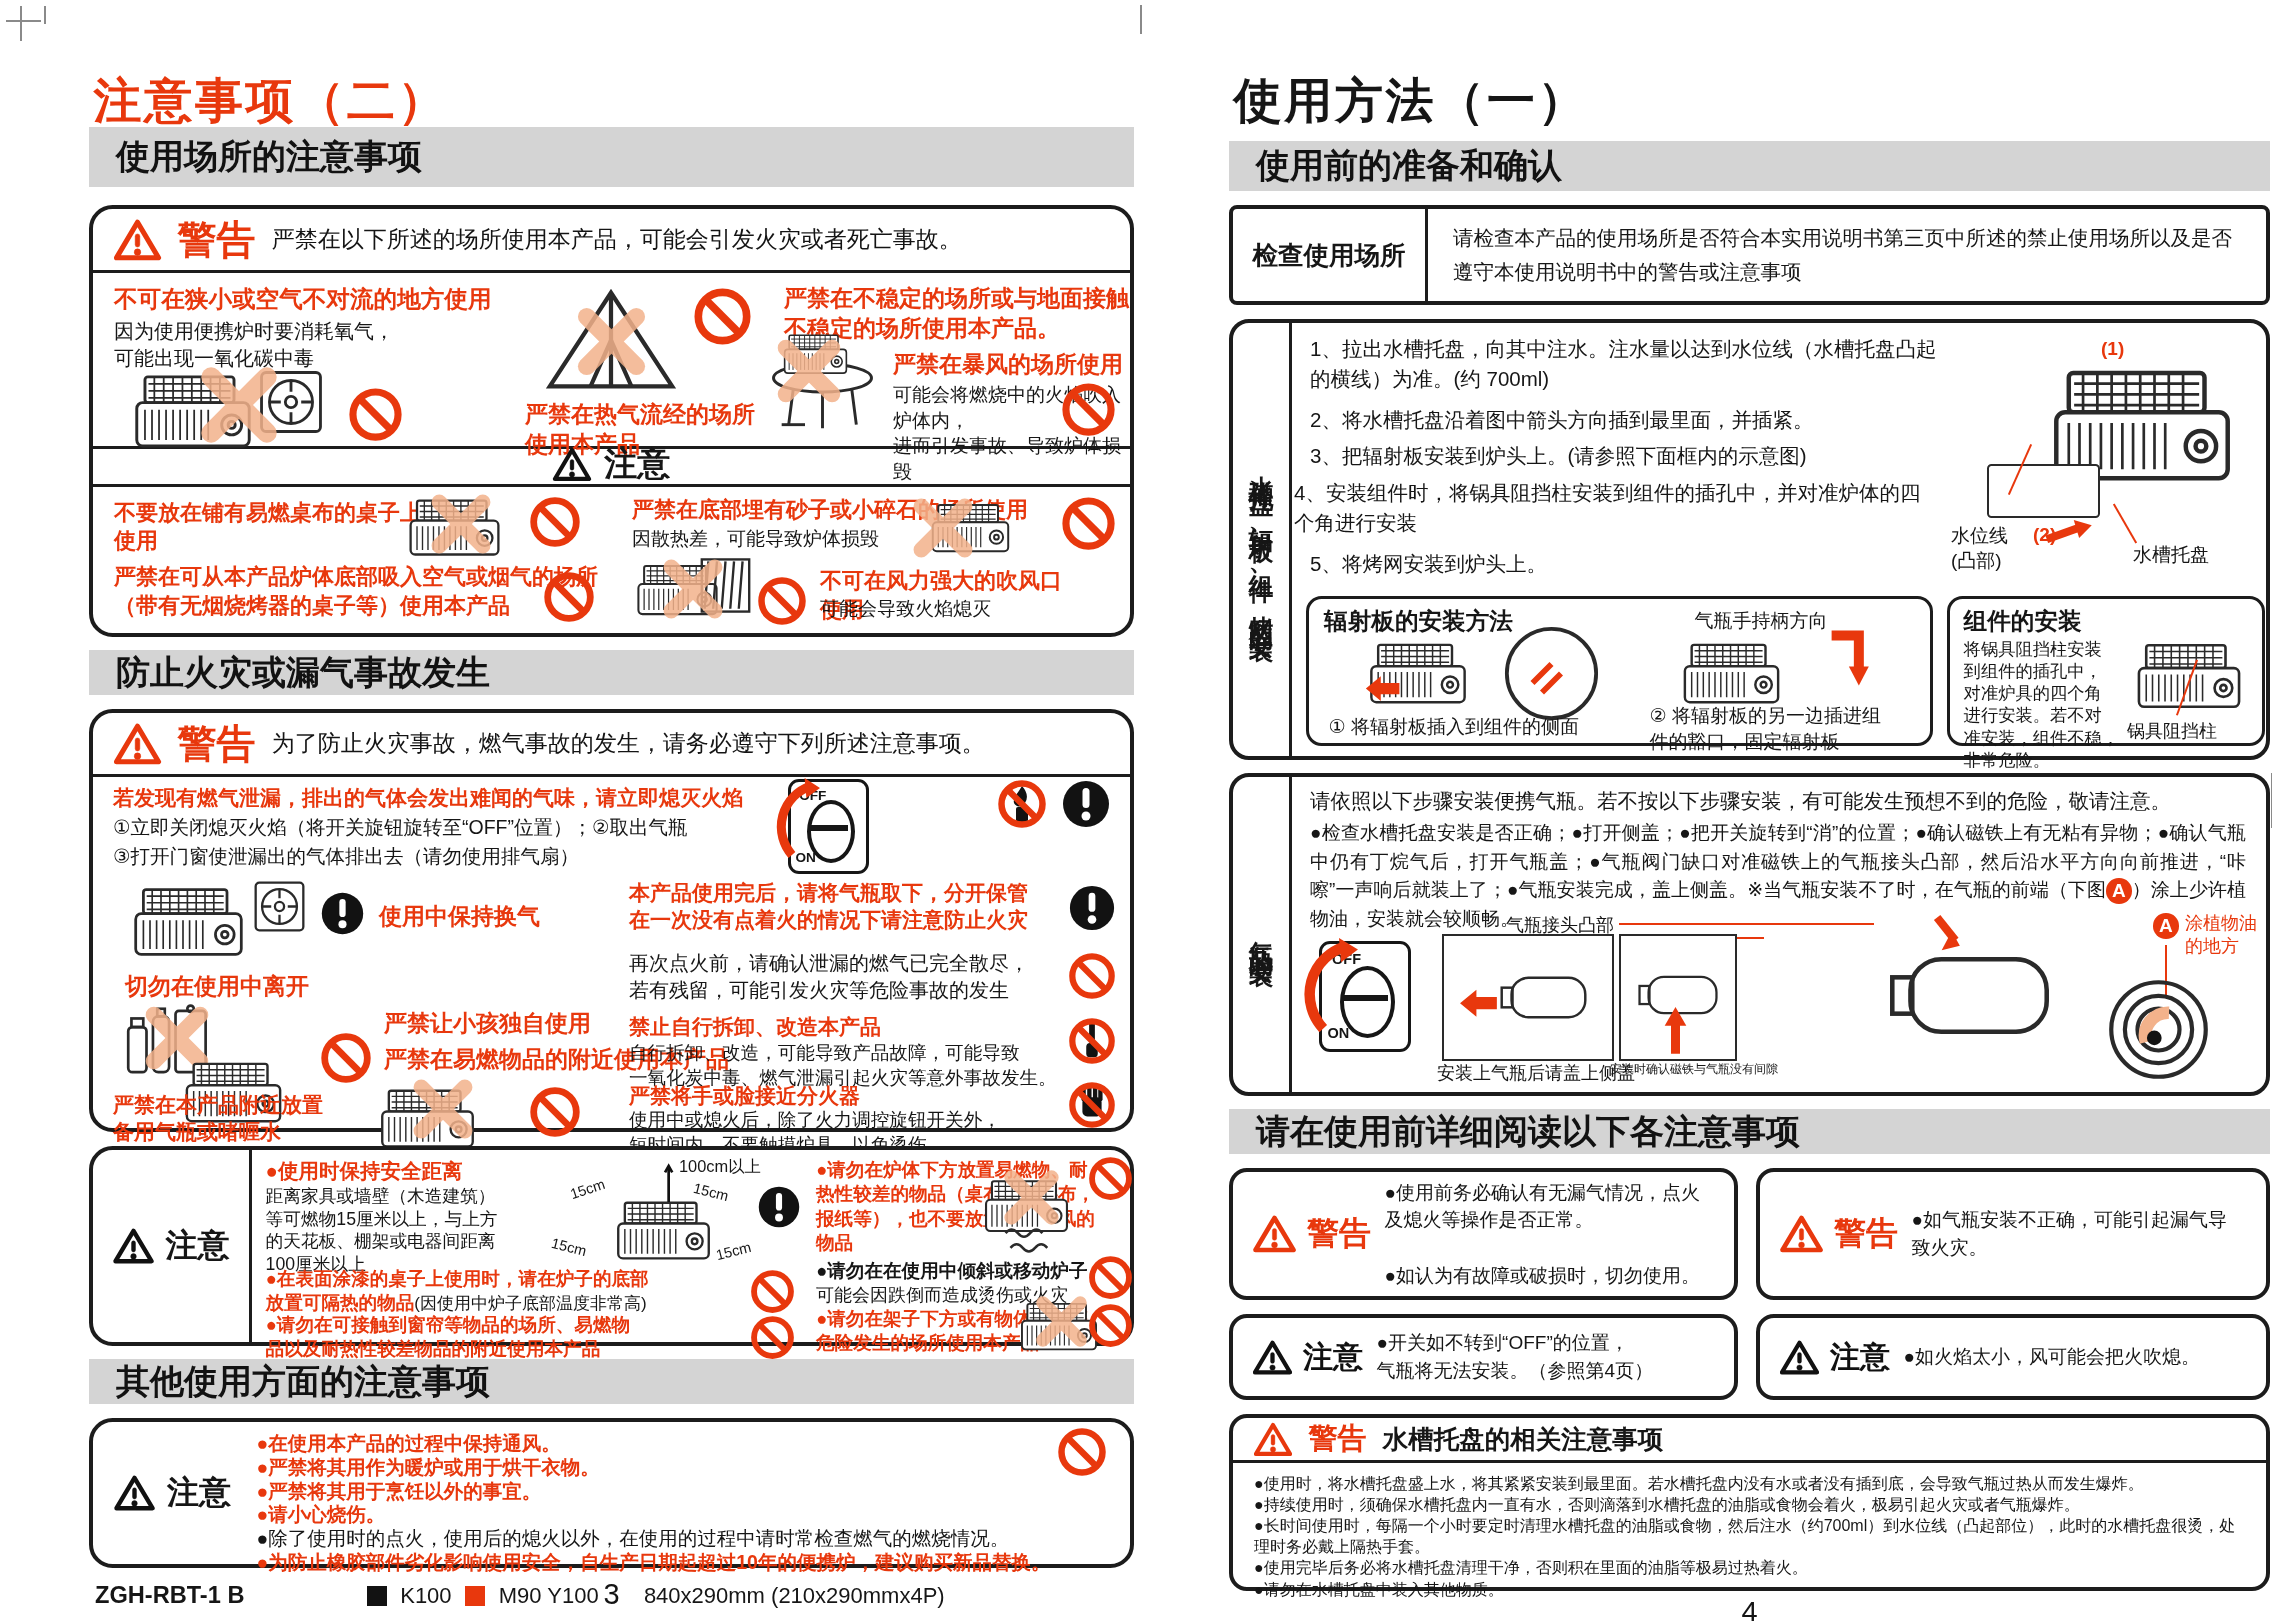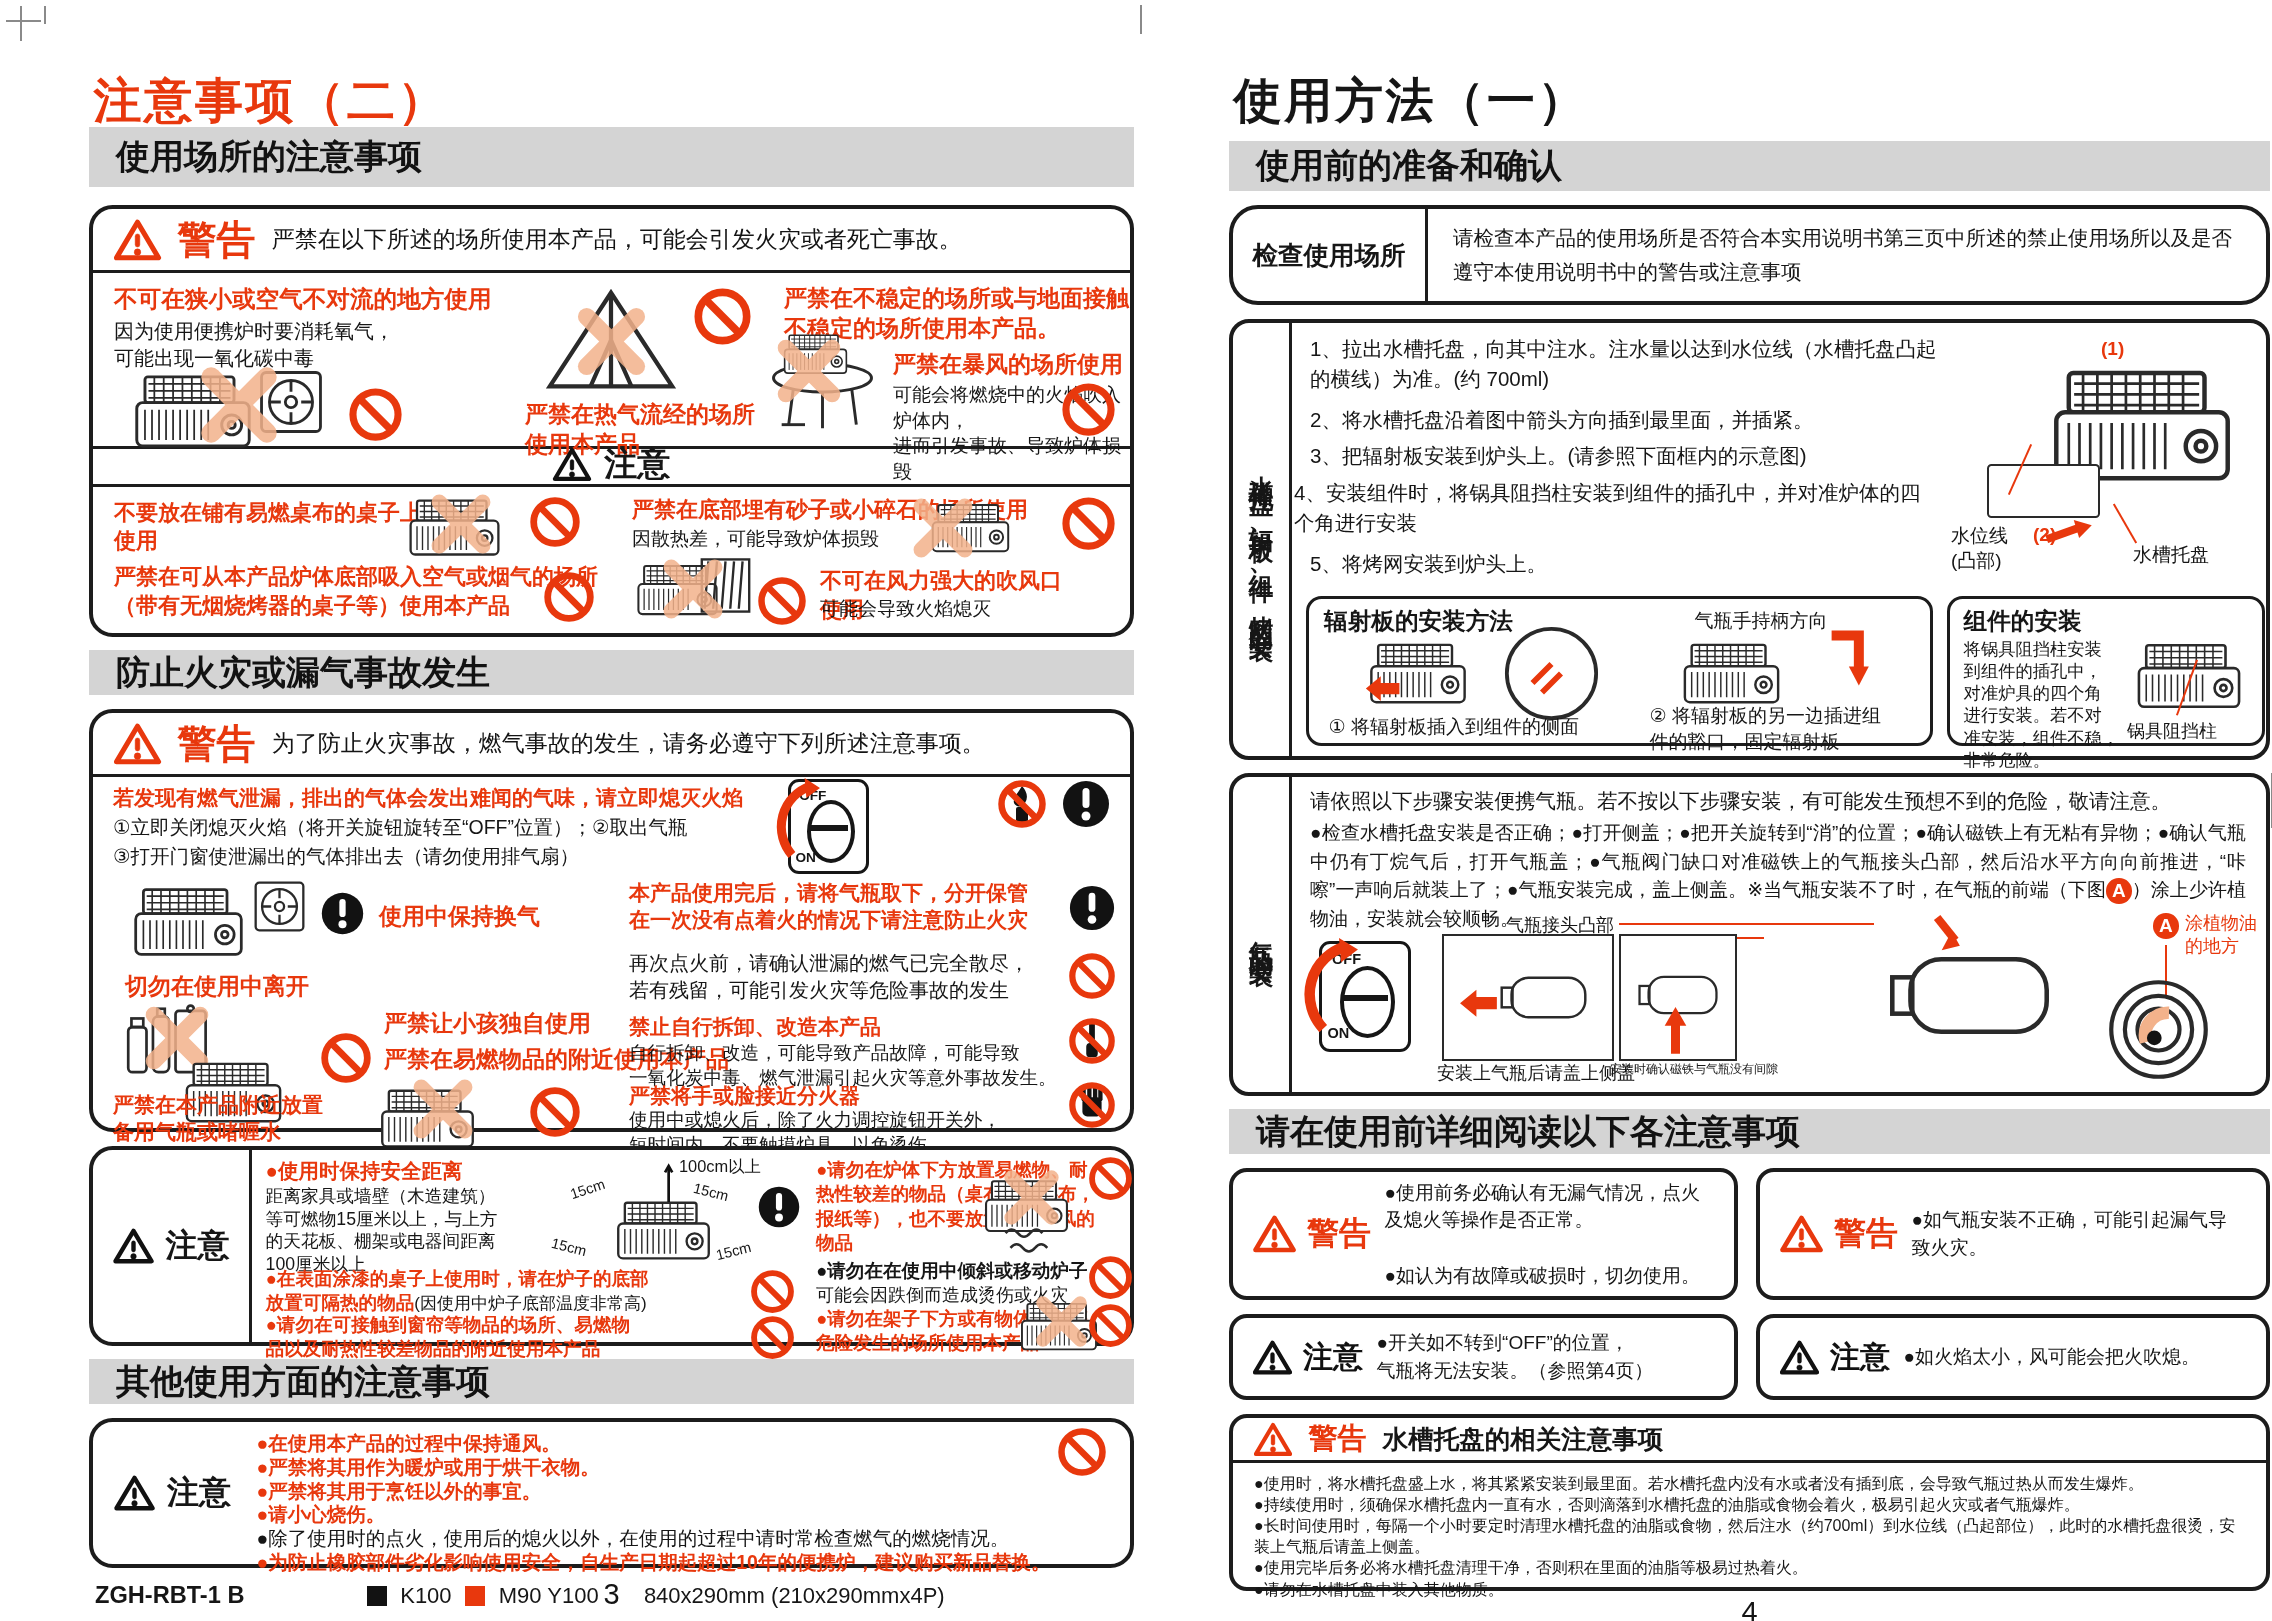--- a/index.html
+++ b/index.html
@@ -459,21 +459,21 @@
   </div>
 
   <div class="page" id="pageR" style="left:1229px;top:64px;width:1041px;height:1550px">
 
     <div class="abs title" style="left:4.5px;top:4.5px" data-bind="right.title">使用方法（一）</div>
 
     <div class="bar" style="top:77px;height:50px">
         <span data-bind="right.prep.header">使用前的准备和确认</span>
       </div>
 
-    <div class="box" style="left:0;top:141px;width:1041px;height:100px;border-radius:29px;display:flex">
+    <div class="box" style="left:0;top:141px;width:1041px;height:100px;border-radius:8px;display:flex">
       <div class="cell-label" style="width:195px;flex:0 0 auto;font-size:25.5px;font-weight:bold">
           <span data-bind="right.prep.check_label">检查使用场所</span>
         </div>
       <div style="flex:1;display:flex;align-items:center;padding:0 25px;font-size:20.5px;line-height:1.65" data-bind="right.prep.check_text">请检查本产品的使用场所是否符合本实用说明书第三页中所述的禁止使用场所以及是否遵守本使用说明书中的警告或注意事项</div>
     </div>
 
     <div class="box" style="left:0;top:255px;width:1041px;height:441px;border-radius:20px;display:flex">
       <div class="vside" style="width:59px;flex:0 0 auto">
           <span data-bind="right.install.side_label">水槽托盘、辐射板、组件、烤网的安装</span>
         </div>
@@ -657,21 +657,21 @@
       <div class="whead" style="height:45px;border-bottom:3.2px solid #1c1c1c">
         <svg style="width:38px;height:35px" viewBox="0 0 100 90">
             <use href="#tri" stroke="#e8380d" fill="#e8380d"></use>
           </svg>
         <span class="wlabel" style="font-size:29px" data-bind="right.tray_warn.warn">警告</span>
         <span style="font-size:25.5px;font-weight:bold" data-bind="right.tray_warn.title">水槽托盘的相关注意事项</span>
       </div>
       <div style="padding:10px 21px">
         <div class="bt" style="font-size:16px;line-height:1.32" data-bind="right.tray_warn.b1">●使用时，将水槽托盘盛上水，将其紧紧安装到最里面。若水槽托盘内没有水或者没有插到底，会导致气瓶过热从而发生爆炸。</div>
         <div class="bt" style="font-size:16px;line-height:1.32" data-bind="right.tray_warn.b2">●持续使用时，须确保水槽托盘内一直有水，否则滴落到水槽托盘的油脂或食物会着火，极易引起火灾或者气瓶爆炸。</div>
-        <div class="bt" style="font-size:16px;line-height:1.32" data-bind="right.tray_warn.b3">●长时间使用时，每隔一个小时要定时清理水槽托盘的油脂或食物，然后注水（约700ml）到水位线（凸起部位），此时的水槽托盘很烫，安装上气瓶后请盖上侧盖。</div>
+        <div class="bt" style="font-size:16px;line-height:1.32" data-bind="right.tray_warn.b3">●长时间使用时，每隔一个小时要定时清理水槽托盘的油脂或食物，然后注水（约700ml）到水位线（凸起部位），此时的水槽托盘很烫，处理时务必戴上隔热手套。</div>
         <div class="bt" style="font-size:16px;line-height:1.32" data-bind="right.tray_warn.b5">●使用完毕后务必将水槽托盘清理干净，否则积在里面的油脂等极易过热着火。</div>
         <div class="bt" style="font-size:16px;line-height:1.32" data-bind="right.tray_warn.b4">●请勿在水槽托盘中装入其他物质。</div>
       </div>
     </div>
 
     <div class="pnum" style="top:1532px" data-bind="right.page_number">4</div>
   </div>
 
   <div class="abs" style="left:95px;top:1582px;display:flex;align-items:center;gap:13.6px">
     <span style="font-size:23.6px;font-weight:bold" data-bind="footer.code">ZGH-RBT-1  B</span>

